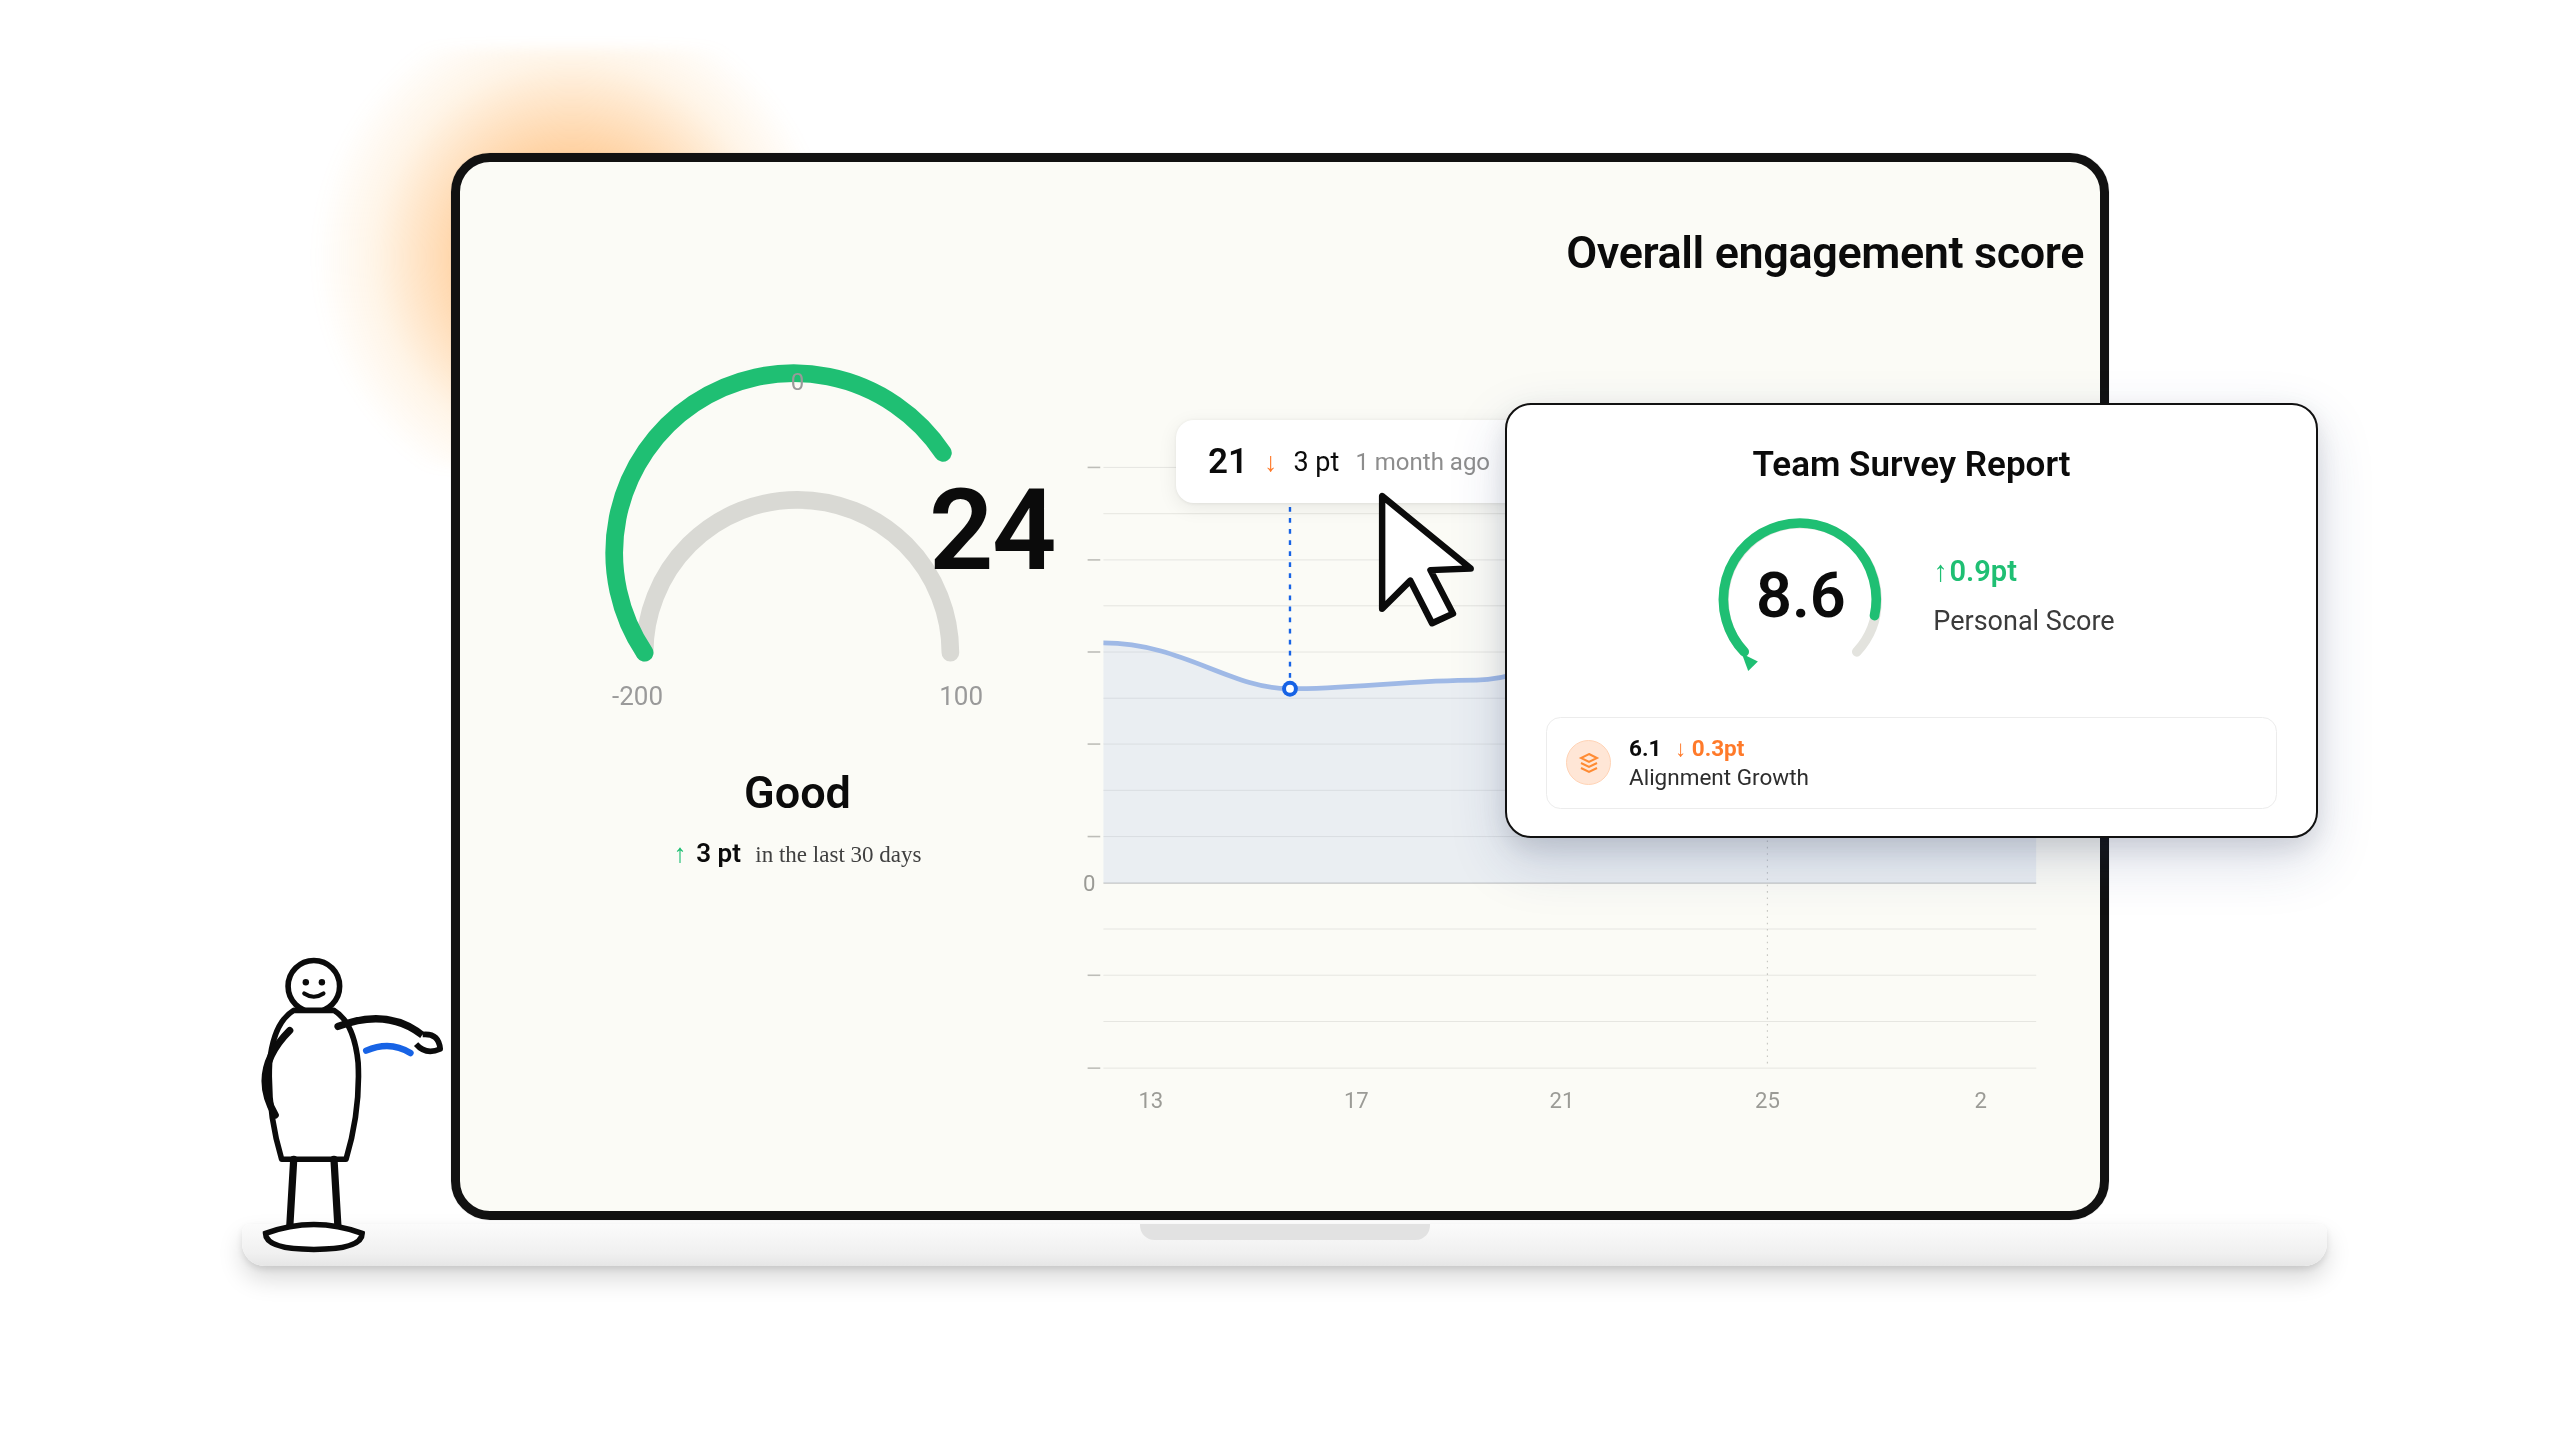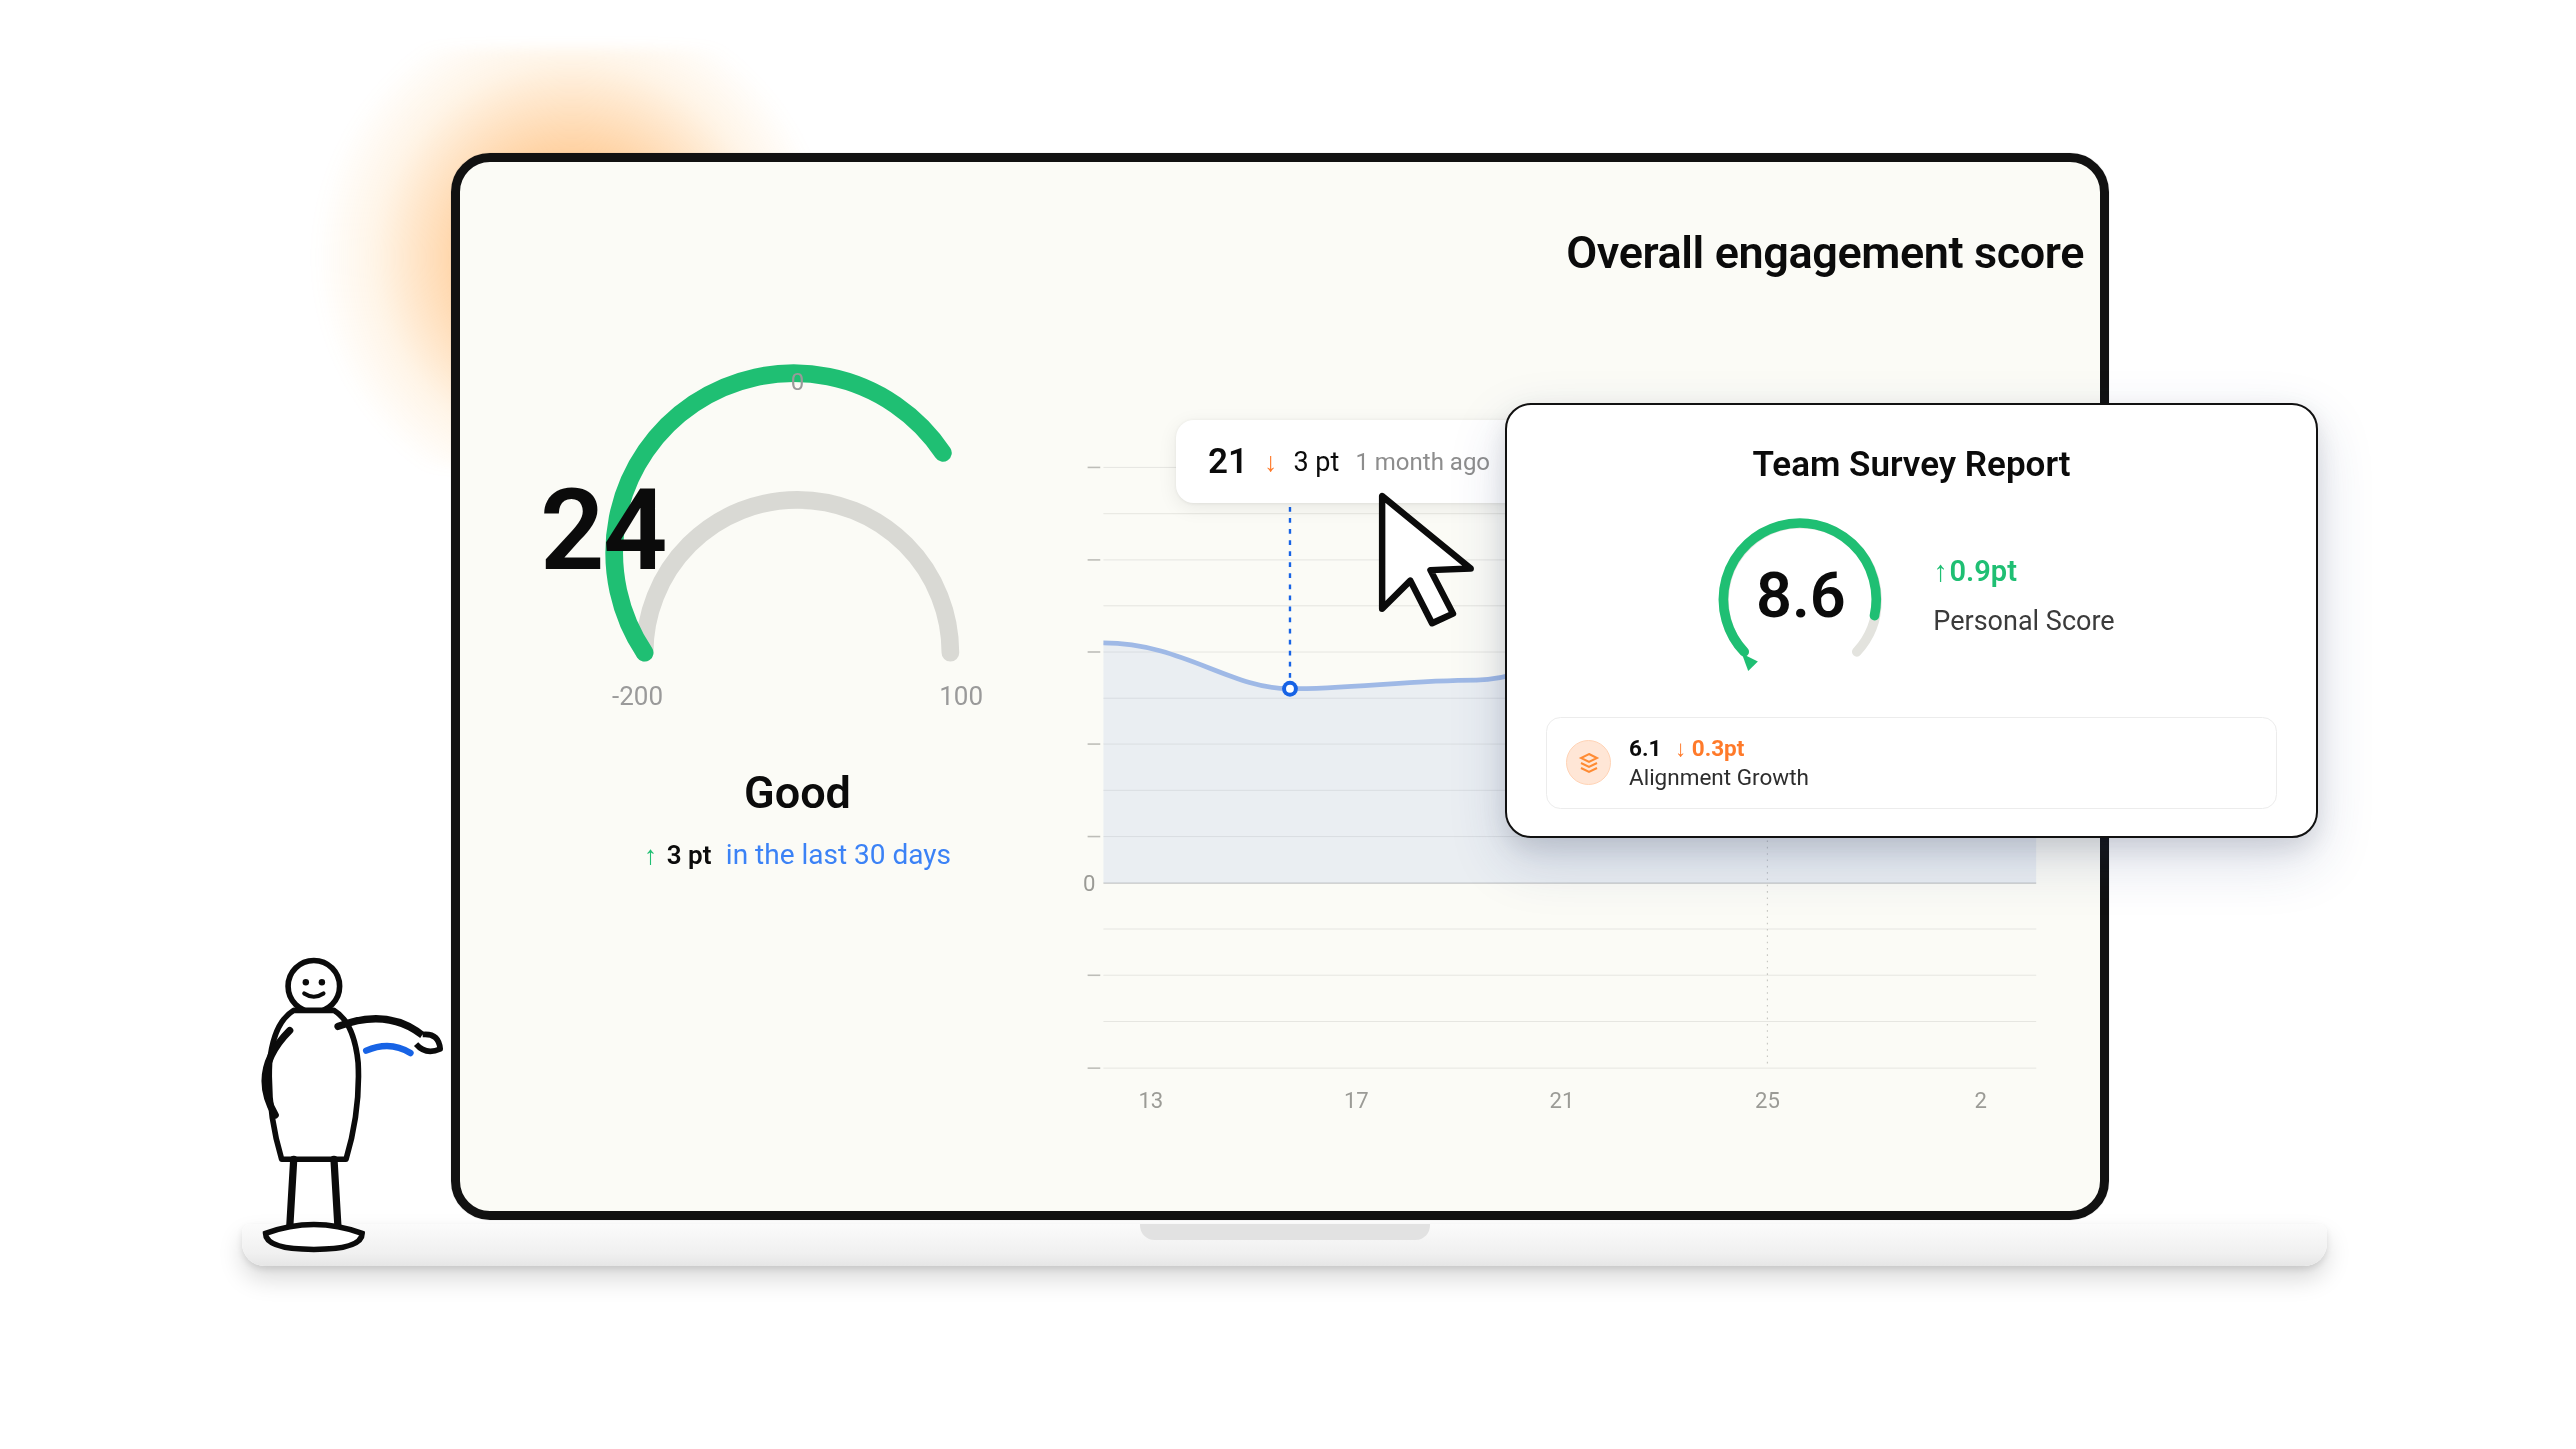--- a/index.html
+++ b/index.html
@@ -94,21 +94,21 @@
   .gauge-top-label {
     position: absolute;
     top: 4.8px; left: 0; right: 0;
     text-align: center;
     font-size: 24px;
     color: #9a9a9a;
   }
   .gauge-value {
     position: absolute;
     top: 101px; left: 0; right: 0;
-    text-align: left;
+    text-align: right;
     font-size: 113px;
     font-weight: 600;
     color: #0b0b0b;
     letter-spacing: -1.6px;
   }
   .gauge-min { position: absolute; left: 72px; top: 318px; font-size: 26px; color: #9a9a9a; }
   .gauge-max { position: absolute; right: 72px; top: 318px; font-size: 26px; color: #9a9a9a; }
 
   .gauge-caption {
     position: absolute;
@@ -120,21 +120,21 @@
   }
   .gauge-delta-row {
     position: absolute;
     top: 475px; left: 0; right: 0;
     text-align: center;
     font-size: 26px;
     color: #0b0b0b;
   }
   .gauge-delta-row .arrow-up { color: #1fbf73; font-weight: 700; margin-right: 3.2px; }
   .gauge-delta-row .delta-val { font-weight: 600; margin-right: 8px; }
-  .gauge-delta-row .period { color: #3b82f6; font-size: 28px; }
+  .gauge-delta-row .period { color: #404040; font-size: 23px; font-family: Liberation Serif, serif; }
 
   
   .chart-block {
     position: absolute;
     left: 580px;
     top: 242px;
     right: 32px;
     bottom: 32px;
   }
   .chart-svg { width: 100%; height: 100%; }

